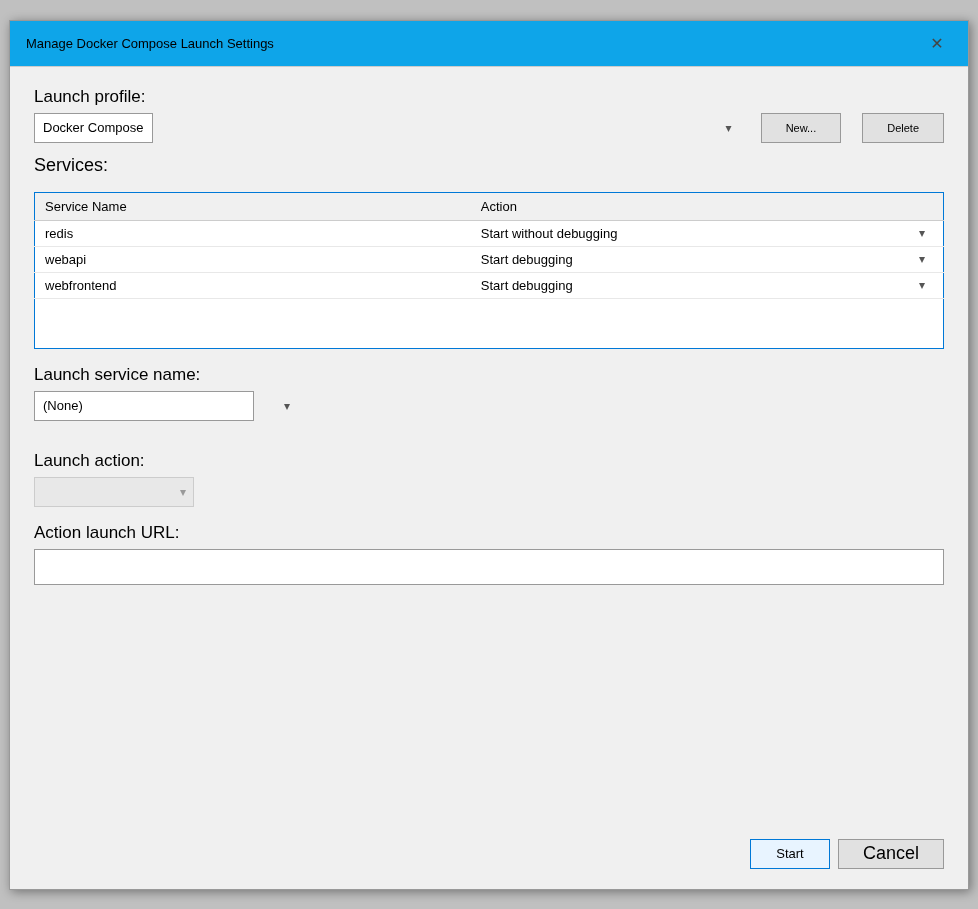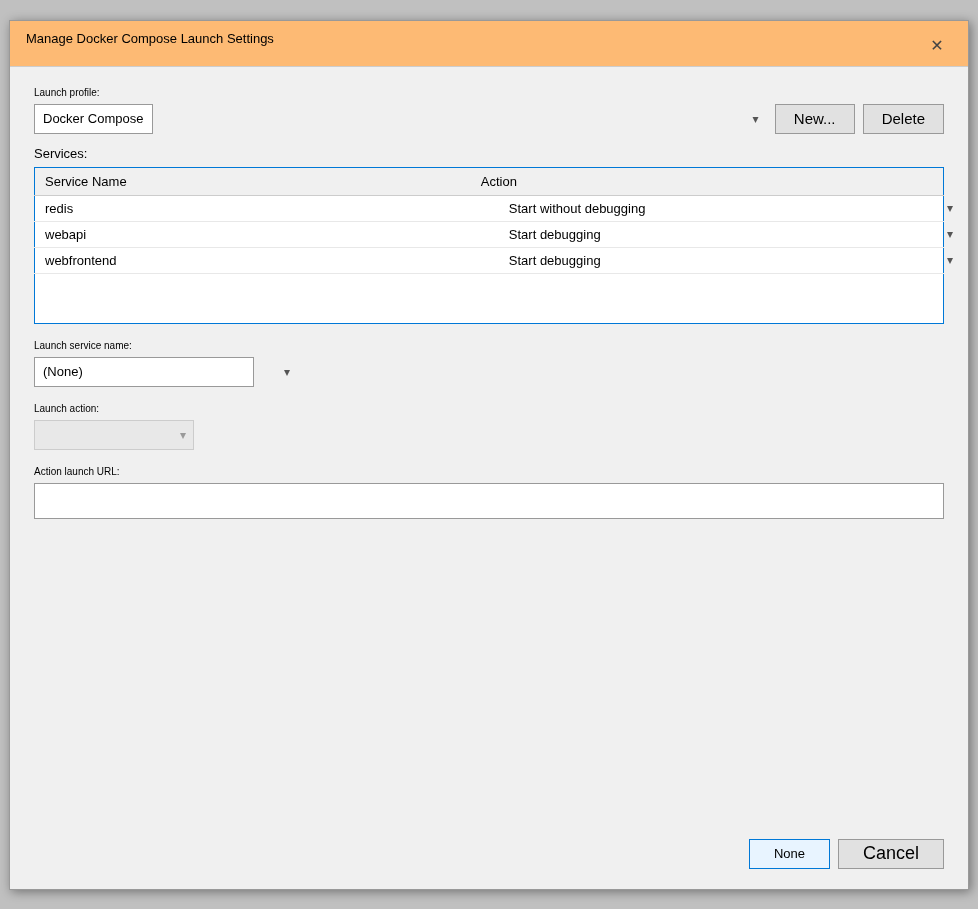--- a/index.html
+++ b/index.html
@@ -23,23 +23,24 @@
       background: #f0f0f0;
       border: 1px solid #999;
       box-shadow: 2px 2px 10px rgba(0,0,0,0.4);
       width: 960px;
       min-height: 870px;
       display: flex;
       flex-direction: column;
     }
 
     .title-bar {
-      background: #fdba74;
+      background: #0ea5e9;
       border-bottom: 1px solid #ccc;
       display: flex;
+      align-items: center;
       justify-content: space-between;
       padding: 10px 16px 10px 16px;
       height: 46px;
     }
 
     .title-bar-text {
       font-size: 13px;
       font-weight: 400;
       color: #000;
     }
@@ -59,29 +60,29 @@
 
     .dialog-body {
       padding: 20px 24px;
       flex: 1;
       display: flex;
       flex-direction: column;
       gap: 12px;
     }
 
     .field-label {
-      font-size: 10px;
+      font-size: 17px;
       color: #000;
       margin-bottom: 6px;
     }
 
     .profile-row {
       display: flex;
       align-items: center;
-      gap: 8px;
+      gap: 21px;
     }
 
     .select-wide {
       flex: 1;
       height: 30px;
       border: 1px solid #999;
       background: white;
       padding: 0 8px;
       font-size: 13px;
       appearance: none;
@@ -101,33 +102,33 @@
       right: 8px;
       top: 50%;
       transform: translateY(-50%);
       pointer-events: none;
       color: #555;
       font-size: 12px;
     }
 
     .btn {
       height: 30px;
-      padding: 0 18px;
+      padding: 0 24px;
       border: 1px solid #999;
       background: #e1e1e1;
       cursor: pointer;
-      font-size: 15px;
+      font-size: 11px;
       color: #000;
       min-width: 80px;
     }
 
     .section-label {
-      font-size: 13px;
-      color: #000;
-      margin-bottom: 6px;
+      font-size: 18px;
+      color: #000;
+      margin-bottom: 16px;
     }
 
     .services-table {
       border: 1px solid #0078d7;
       background: white;
       width: 100%;
       border-collapse: collapse;
     }
 
     .services-table th {
@@ -150,21 +151,20 @@
     }
 
     .services-table .action-cell {
       position: relative;
     }
 
     .action-select-wrapper {
       position: relative;
       display: inline-block;
       width: 100%;
-      margin-left: 28px;
     }
 
     .action-select-wrapper::after {
       content: '▾';
       position: absolute;
       right: 8px;
       top: 50%;
       transform: translateY(-50%);
       pointer-events: none;
       color: #555;
@@ -212,21 +212,21 @@
       position: absolute;
       right: 8px;
       top: 50%;
       transform: translateY(-50%);
       pointer-events: none;
       color: #555;
       font-size: 12px;
     }
 
     .launch-action-section {
-      margin-top: 4px;
+      margin-top: 18px;
     }
 
     .select-small {
       width: 160px;
       height: 30px;
       border: 1px solid #ccc;
       background: #e8e8e8;
       padding: 0 8px;
       font-size: 13px;
       appearance: none;
@@ -397,16 +397,16 @@
     </div>
 
     <div class="browser-url-section">
       <div class="field-label">Action launch URL:</div>
       <input type="text" class="url-input" value="" style="">
     </div>
 
   </div>
 
   <div class="dialog-footer">
-    <button class="btn-save">None</button>
+    <button class="btn-save">Start</button>
     <button class="btn-cancel">Cancel</button>
   </div>
 </div>
 
 </body></html>

